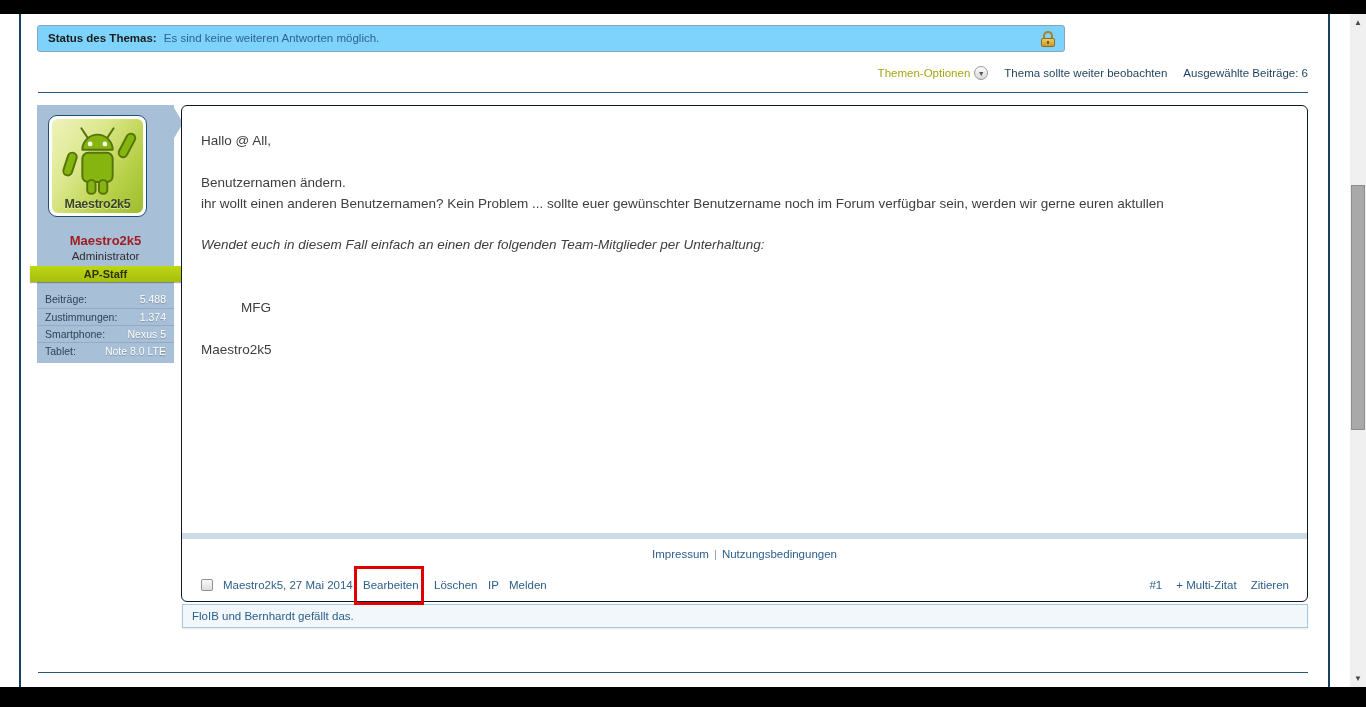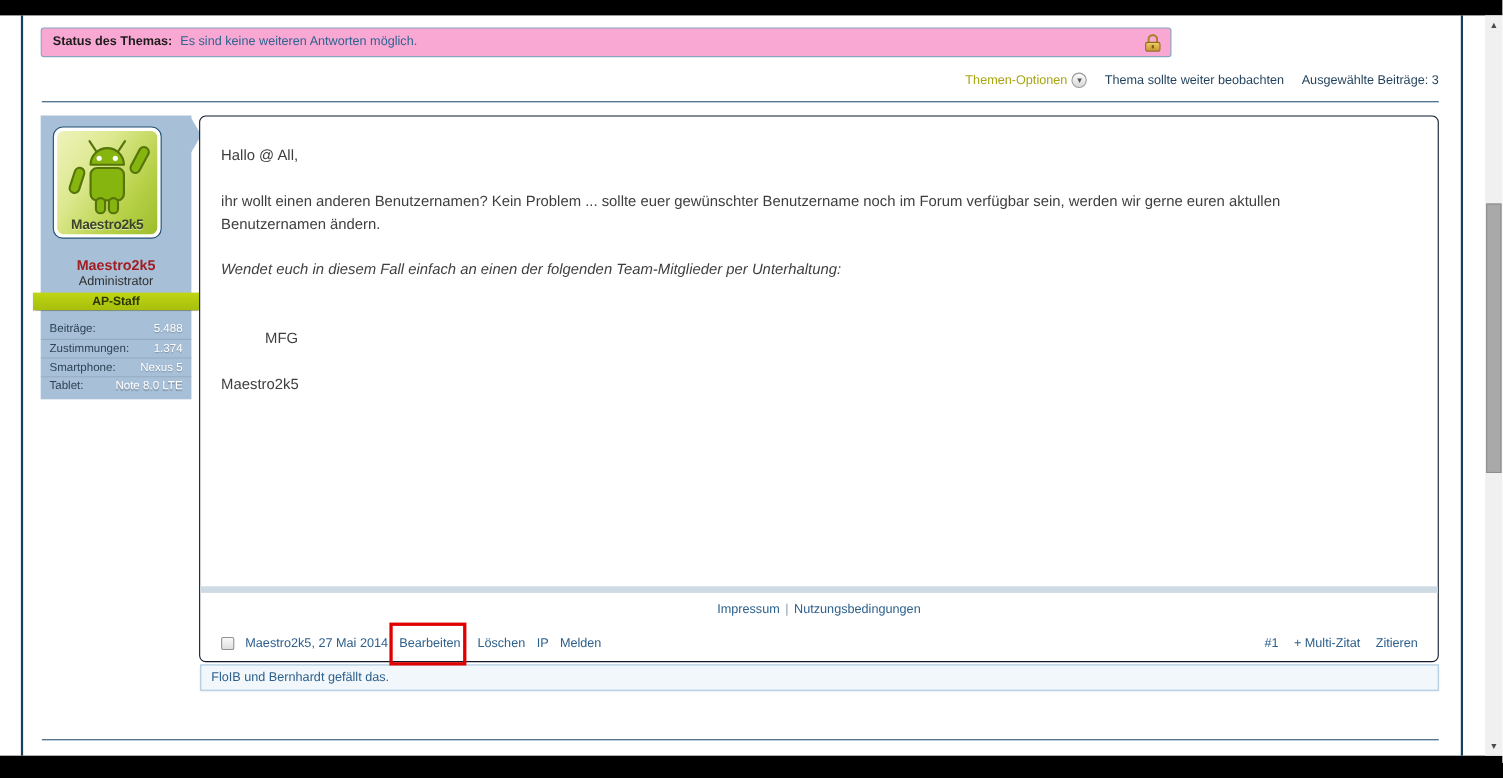--- a/index.html
+++ b/index.html
@@ -16,21 +16,21 @@
   
   .scrollbar { position:absolute; left:1350px; top:14px; width:16px; height:673px; background:#f0f0f0; }
   .sb-btn { position:absolute; left:0; width:16px; height:17px; color:#4a4a4a; font-size:8px;
             display:flex; align-items:center; justify-content:center; }
   .sb-up { top:0; } .sb-down { bottom:0; }
   .sb-thumb { position:absolute; left:1px; top:171px; width:14px; height:245px;
               background:#a9a9a9; border:1px solid #8d8d8d; }
 
   
   .statusbar { position:absolute; left:37px; top:25px; width:1028px; height:27px;
-               background:#f9a8d4; border:1px solid #87a5bf; border-radius:3px;
+               background:#7dd3fc; border:1px solid #87a5bf; border-radius:3px;
                line-height:25px; padding-left:10px; font-size:11.5px; }
   .status-label { font-weight:bold; color:#1b1b1b; }
   .status-msg   { color:#2f6390; margin-left:4px; }
   .lock { position:absolute; right:9px; top:5px; width:14px; height:16px; }
   .lock-shackle { position:absolute; left:2px; top:0; width:10px; height:10px;
                   border:2px solid #a98226; border-bottom:none; border-radius:5px 5px 0 0; }
   .lock-body { position:absolute; left:0; top:7px; width:14px; height:9px;
                background:linear-gradient(#eecb61,#c69a2e); border:1px solid #8f6d1d; border-radius:2px; }
   .lock-key { position:absolute; left:6px; top:10px; width:2px; height:3px; background:#7a5c16; }
 
@@ -139,21 +139,21 @@
   </div>
 
   <div class="toolbar">
     <span class="thread-options">
       <span>Themen-Optionen</span>
       <span class="dd-circle">
           <span>▼</span>
         </span>
     </span>
     <span class="toolbar-link">Thema sollte weiter beobachten</span>
-    <span class="toolbar-link">Ausgewählte Beiträge: 3</span>
+    <span class="toolbar-link">Ausgewählte Beiträge: 6</span>
   </div>
 
   <div class="hr-line hr-top"></div>
 
   <div class="userblock">
     <div class="user-arrow"></div>
 
     <div class="avatar-frame">
       <div class="avatar-img">
         <svg viewBox="0 0 93 95">
@@ -195,22 +195,22 @@
         <span class="stat-label">Tablet:</span>
         <span class="stat-value">Note 8.0 LTE</span>
       </div>
     </div>
   </div>
 
   <div class="bubble">
     <div class="msg">
       <p class="p-greeting">Hallo @ All,</p>
       <p class="p-para1">
+        <span style="display:block">Benutzernamen ändern.</span>
         <span style="display:block">ihr wollt einen anderen Benutzernamen? Kein Problem ... sollte euer gewünschter Benutzername noch im Forum verfügbar sein, werden wir gerne euren aktullen</span>
-        <span style="display:block">Benutzernamen ändern.</span>
       </p>
       <p class="p-italic">Wendet euch in diesem Fall einfach an einen der folgenden Team-Mitglieder per Unterhaltung:</p>
       <p class="p-mfg">MFG</p>
       <p class="p-name">Maestro2k5</p>
     </div>
 
     <div class="sig-band"></div>
     <div class="sig-row">
       <a class="navlink">Impressum</a><span class="sig-sep">|</span><a class="navlink">Nutzungsbedingungen</a>
     </div>

